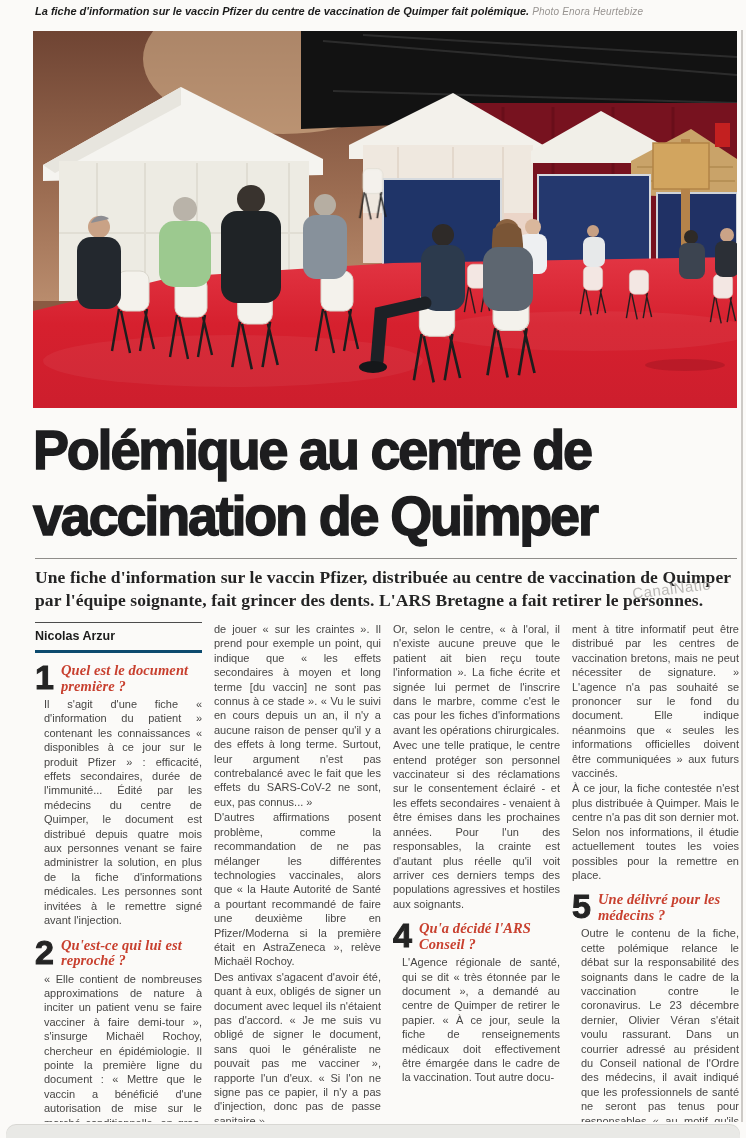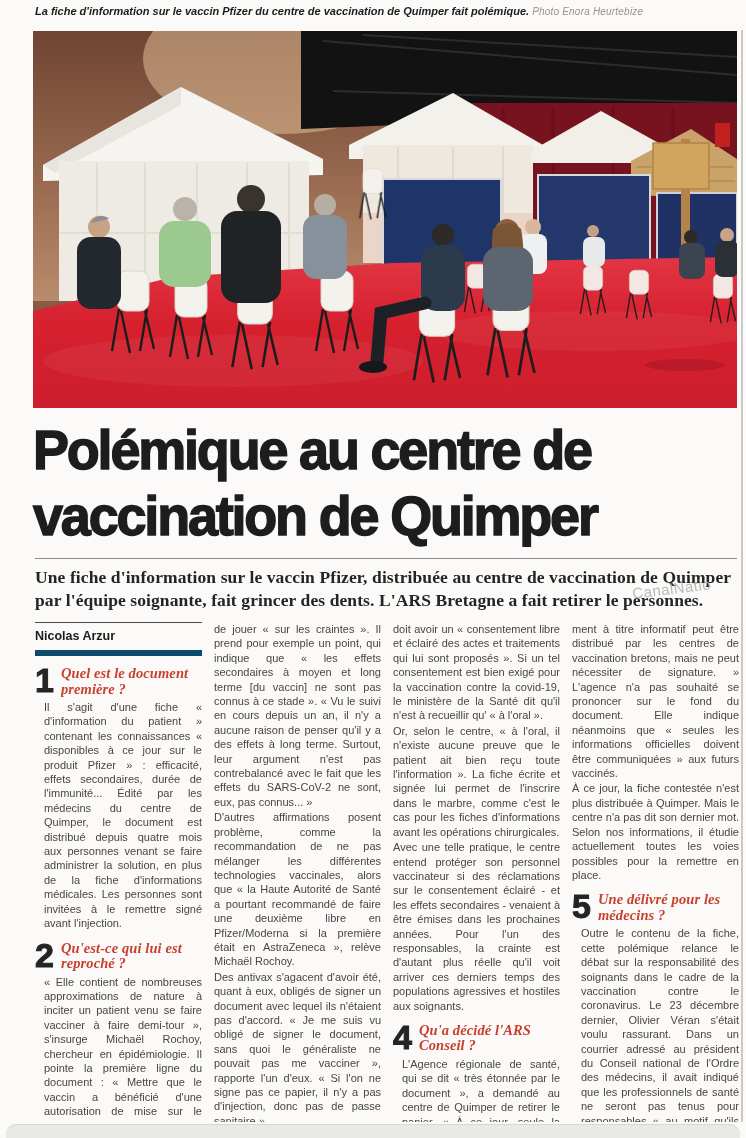--- a/index.html
+++ b/index.html
@@ -40,21 +40,21 @@
   .watermark{
     position:absolute;left:632px;top:580px;color:#b3b1ae;font-size:15px;
     font-family:"Liberation Sans",sans-serif;letter-spacing:.5px;
     transform:rotate(-7deg);opacity:.9;
   }
 
   
   .article{position:absolute;left:35px;top:622px;width:704px;height:500px;display:flex;gap:12px;}
   .col{flex:1 1 0;overflow:hidden;}
   .byline{
-    border-top:1px solid #4c4c4c;border-bottom:6px solid #0c4a6e;
+    border-top:1px solid #4c4c4c;border-bottom:3px solid #0c4a6e;
     font-weight:700;font-size:12.5px;color:#1c1c1c;
     padding:6px 0 7px;margin-bottom:6px;
   }
   .col p{
     font-size:11px;line-height:14.4px;color:#474645;
     text-align:justify;margin:0 0 1px;
   }
   .qhead{margin:9px 0 3px;overflow:hidden;}
   .qnum{
     float:left;margin:1px 7px 0 0;
@@ -251,21 +251,20 @@
   </div>
 
   <div class="col">
     <p>de jouer « sur les craintes ». Il prend pour exemple un point, qui indique que « les effets secondaires à moyen et long terme [du vaccin] ne sont pas connus à ce stade ». « Vu le suivi en cours depuis un an, il n'y a aucune raison de penser qu'il y a des effets à long terme. Surtout, leur argument n'est pas contrebalancé avec le fait que les effets du SARS-CoV-2 ne sont, eux, pas connus... »</p>
     <p>D'autres affirmations posent problème, comme la recommandation de ne pas mélanger les différentes technologies vaccinales, alors que « la Haute Autorité de Santé a pourtant recommandé de faire une deuxième libre en Pfizer/Moderna si la première était en AstraZeneca », relève Michaël Rochoy.</p>
     <p>Des antivax s'agacent d'avoir été, quant à eux, obligés de signer un document avec lequel ils n'étaient pas d'accord. « Je me suis vu obligé de signer le document, sans quoi le généraliste ne pouvait pas me vacciner », rapporte l'un d'eux. « Si l'on ne signe pas ce papier, il n'y a pas d'injection, donc pas de passe sanitaire ».</p>
 
   </div>
 
   <div class="col">
-    <p>doit avoir un « consentement libre et éclairé des actes et traitements qui lui sont proposés ». Si un tel consentement est bien exigé pour la vaccination contre la covid-19, le ministère de la Santé dit qu'il n'est à recueillir qu' « à l'oral ».</p>
     <p>Or, selon le centre, « à l'oral, il n'existe aucune preuve que le patient ait bien reçu toute l'information ». La fiche écrite et signée lui permet de l'inscrire dans le marbre, comme c'est le cas pour les fiches d'informations avant les opérations chirurgicales.</p>
     <p>Avec une telle pratique, le centre entend protéger son personnel vaccinateur si des réclamations sur le consentement éclairé - et les effets secondaires - venaient à être émises dans les prochaines années. Pour l'un des responsables, la crainte est d'autant plus réelle qu'il voit arriver ces derniers temps des populations agressives et hostiles aux soignants.</p>
     <div class="qhead">
       <span class="qnum">4</span>
       <span class="qtitle">Qu'a décidé l'ARS Conseil ?</span>
     </div>
     <p>L'Agence régionale de santé, qui se dit « très étonnée par le document », a demandé au centre de Quimper de retirer le papier. « À ce jour, seule la fiche de renseignements médicaux doit effectivement être émargée dans le cadre de la vaccination. Tout autre docu-</p>
   </div>
 
   <div class="col">

